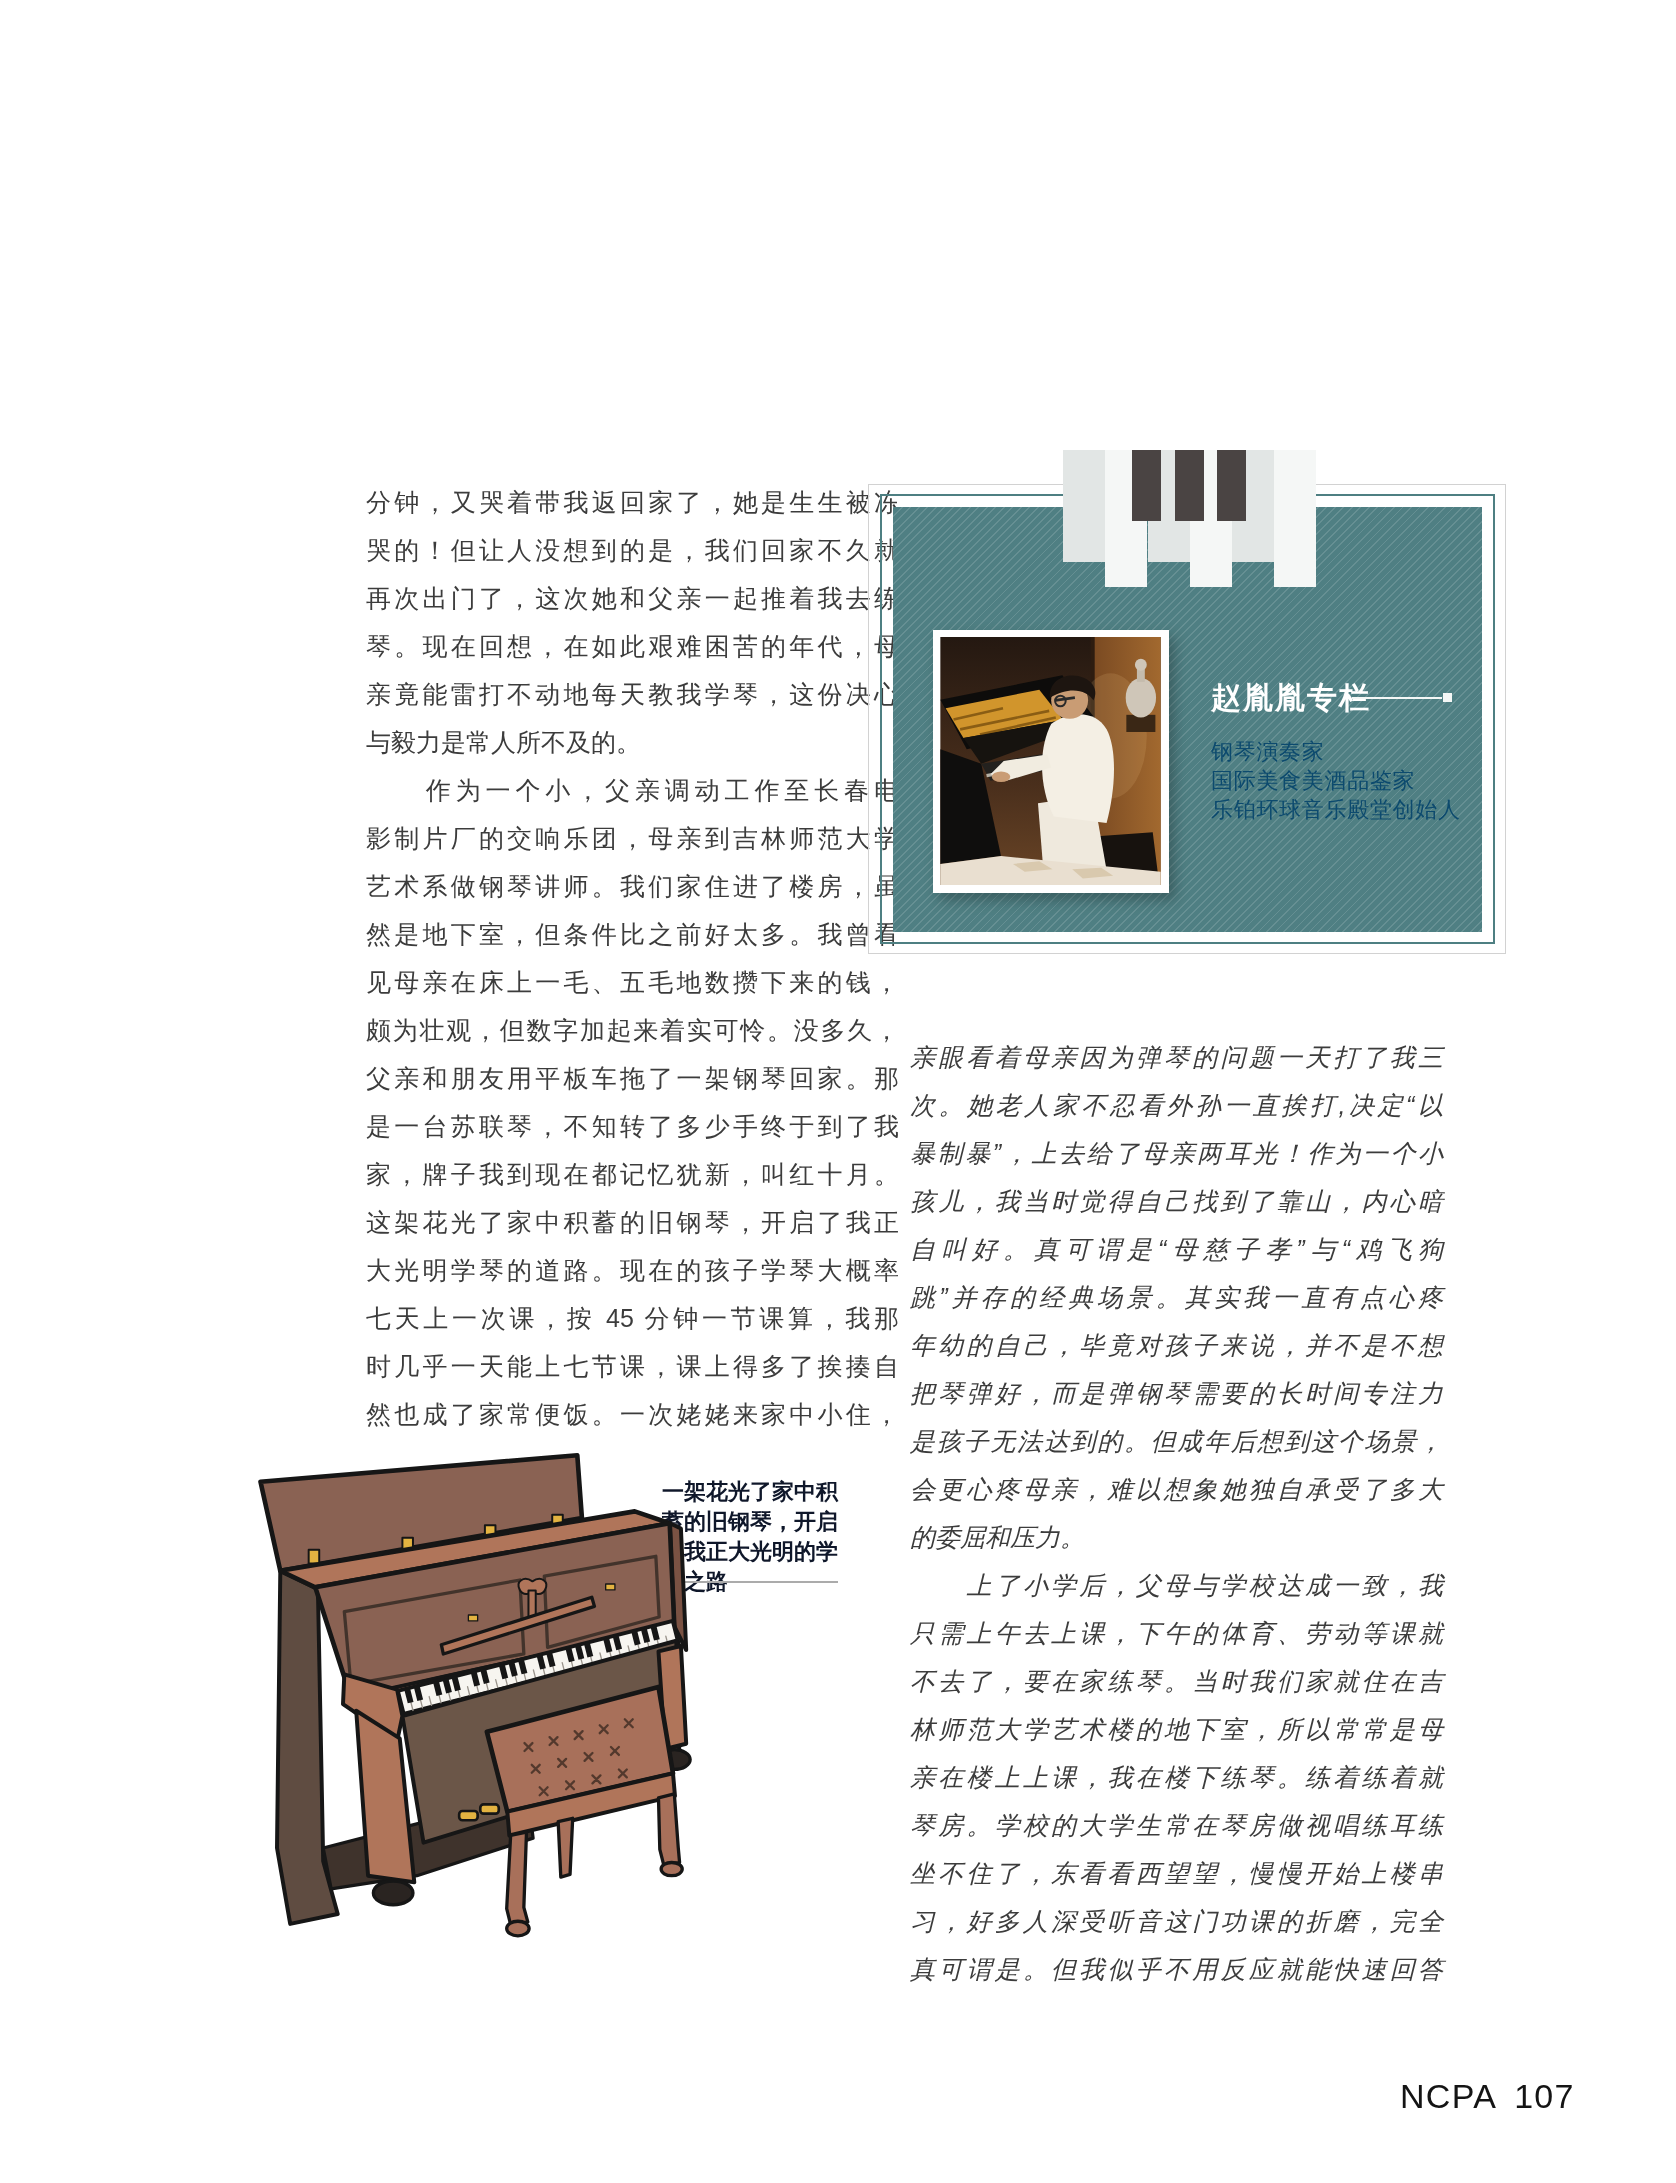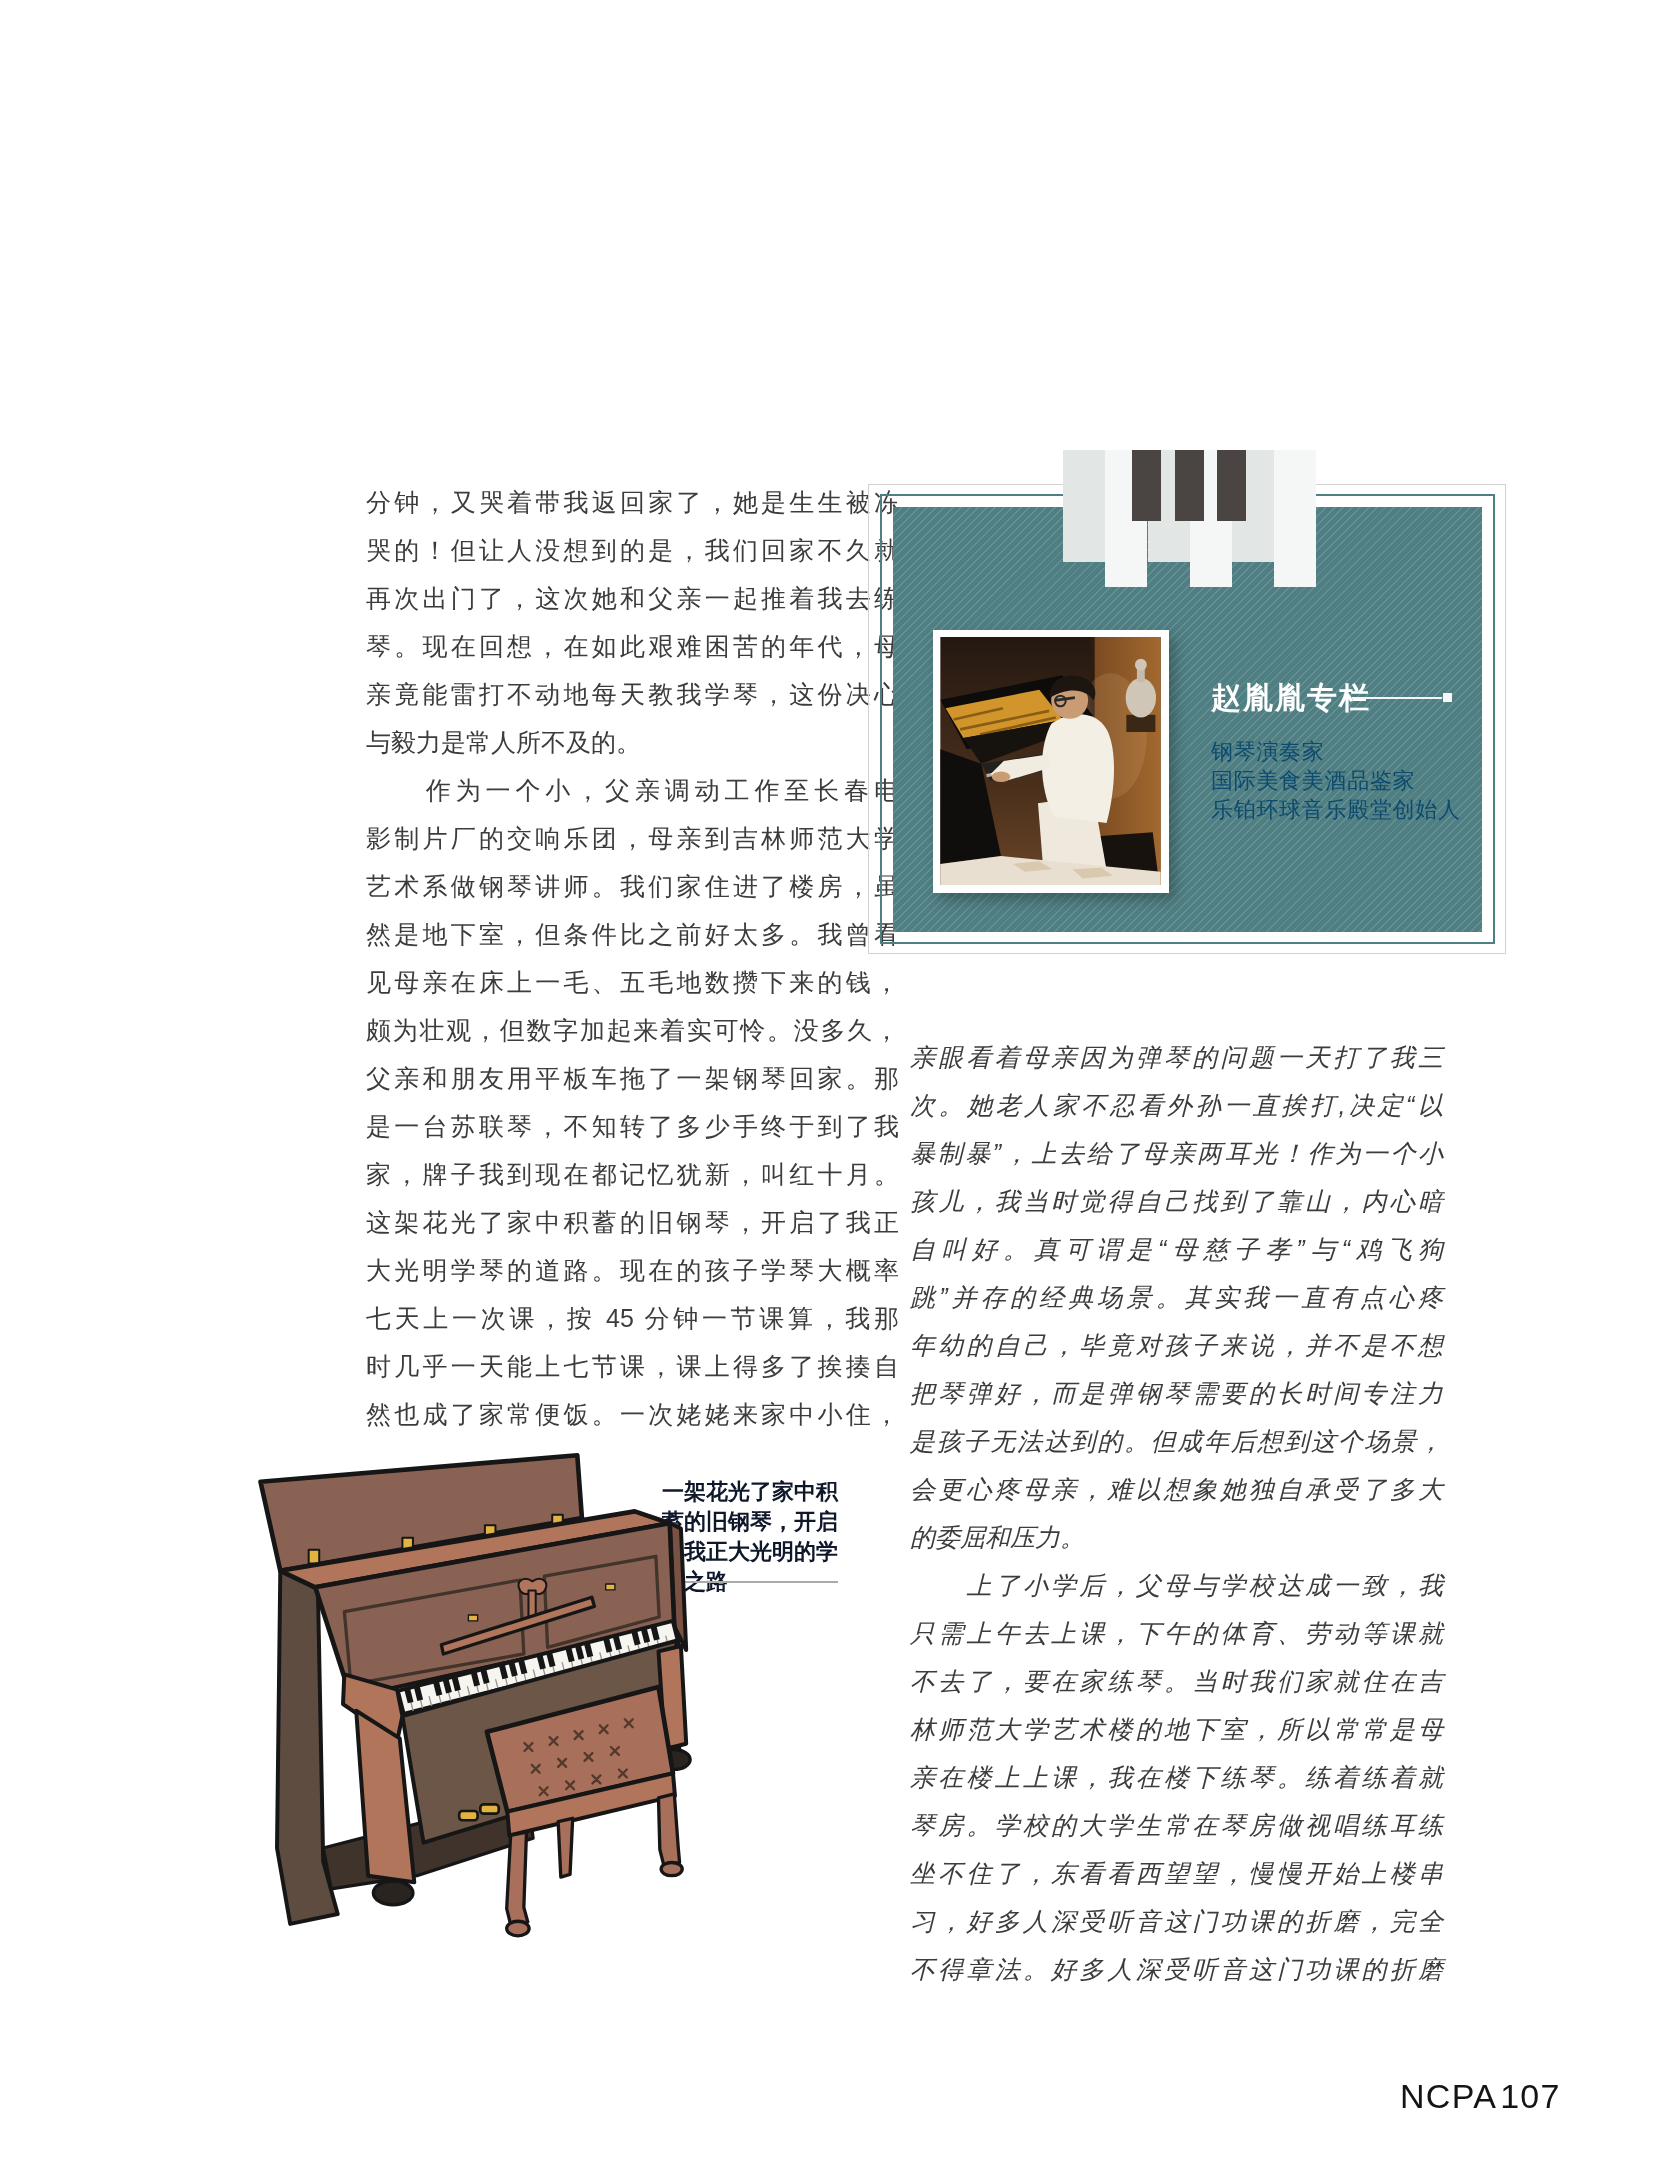--- a/index.html
+++ b/index.html
@@ -59,21 +59,21 @@
   .cap-line{height:30px;line-height:30px;font-size:22px;font-weight:bold;color:#0f172a;white-space:nowrap;}
   #caption-rule{left:662px;top:1581px;width:176px;height:2px;background:#ababab;}
 
   #piano-illo{left:244px;top:1452px;width:462px;height:561px;}
 
   
   #footer{
     left:1400px;top:2076px;width:198px;height:41px;line-height:41px;
     font-size:34px;color:#141414;white-space:nowrap;letter-spacing:1.3px;
   }
-  #footer .num{margin-left:3px;}
+  #footer .num{margin-left:17px;}
 </style>
 </head>
 <body>
 
 <div class="abs text-col" id="left-col">
   <div class="bodyline">分钟，又哭着带我返回家了，她是生生被冻</div>
   <div class="bodyline">哭的！但让人没想到的是，我们回家不久就</div>
   <div class="bodyline">再次出门了，这次她和父亲一起推着我去练</div>
   <div class="bodyline">琴。现在回想，在如此艰难困苦的年代，母</div>
   <div class="bodyline">亲竟能雷打不动地每天教我学琴，这份决心</div>
@@ -107,21 +107,21 @@
   <div class="bodyline">会更心疼母亲，难以想象她独自承受了多大</div>
   <div class="bodyline para-end">的委屈和压力。</div>
   <div class="bodyline">　　上了小学后，父母与学校达成一致，我</div>
   <div class="bodyline">只需上午去上课，下午的体育、劳动等课就</div>
   <div class="bodyline">不去了，要在家练琴。当时我们家就住在吉</div>
   <div class="bodyline">林师范大学艺术楼的地下室，所以常常是母</div>
   <div class="bodyline">亲在楼上上课，我在楼下练琴。练着练着就</div>
   <div class="bodyline">琴房。学校的大学生常在琴房做视唱练耳练</div>
   <div class="bodyline">坐不住了，东看看西望望，慢慢开始上楼串</div>
   <div class="bodyline">习，好多人深受听音这门功课的折磨，完全</div>
-  <div class="bodyline">不得章法。好多人深受听音这门功课的折磨</div>
+  <div class="bodyline">真可谓是。但我似乎不用反应就能快速回答</div>
 </div>
 
 <div class="abs" id="box-outer"></div>
 <div class="abs" id="box-inner"></div>
 <div class="abs" id="box-teal"></div>
 
 <div class="abs" id="keys-deco">
   <div class="wkey shade-a" style="left:0px;"></div>
   <div class="wkey shade-b" style="left:42px;"></div>
   <div class="wkey shade-a" style="left:85px;"></div>

